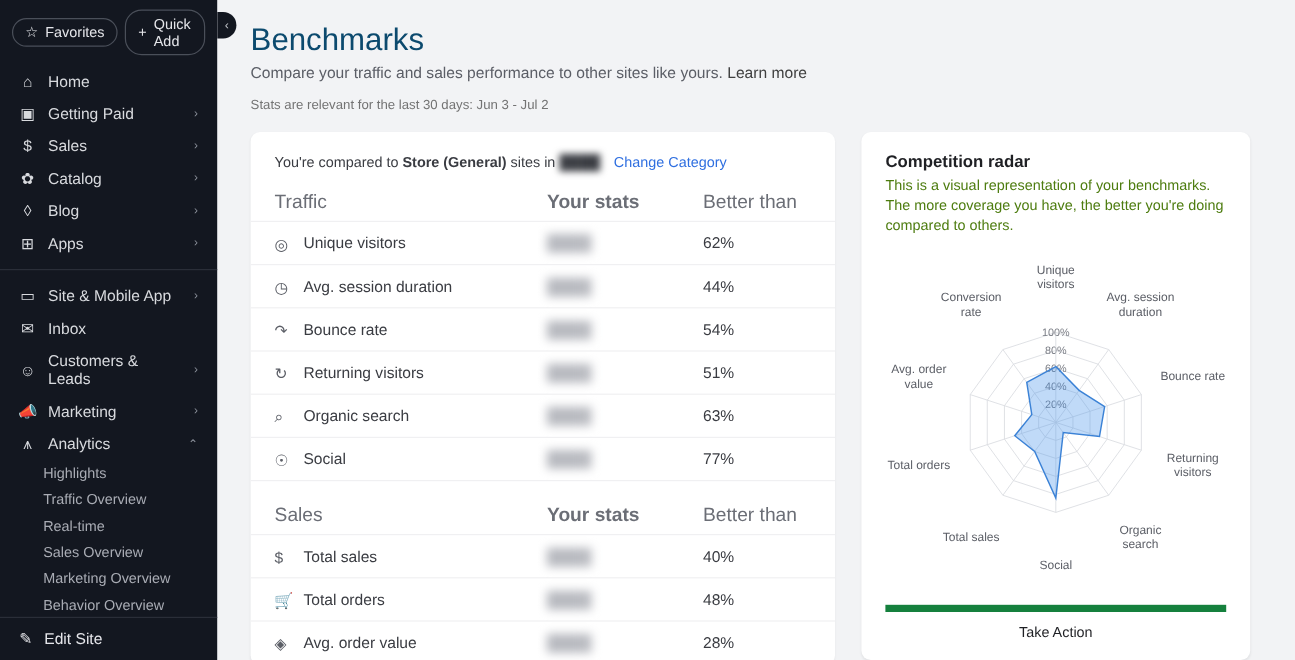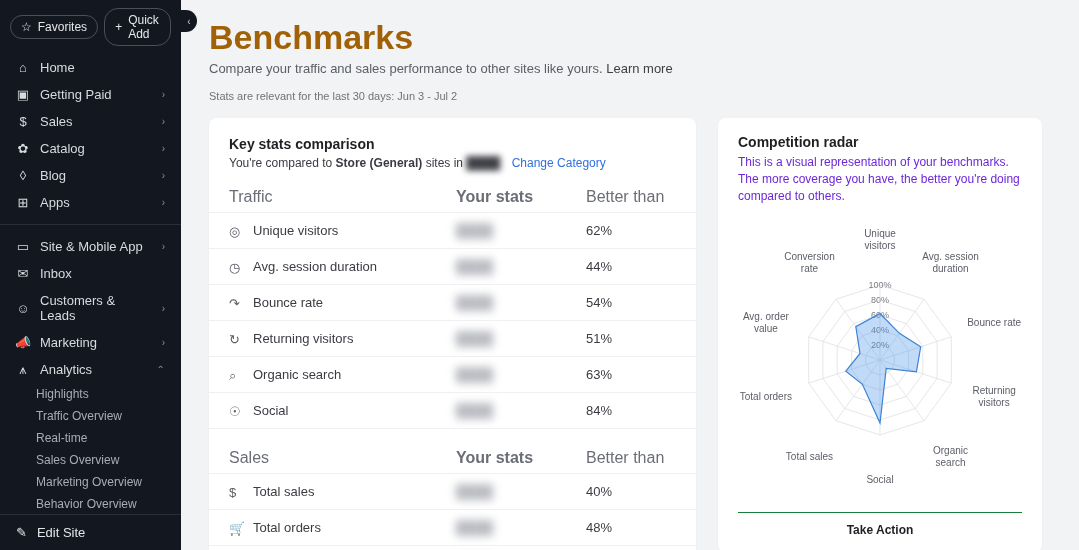--- a/index.html
+++ b/index.html
@@ -10,49 +10,49 @@
 .sb-items { flex: 1; overflow-y: auto; }
 .sb-item { display: flex; align-items: center; padding: 6px 16px; gap: 10px; cursor: pointer; color: #d8dade; }
 .sb-item .ico { width: 14px; height: 14px; display: flex; align-items: center; justify-content: center; }
 .sb-item .lbl { flex: 1; }
 .sb-item .chev { font-size: 10px; color: #8a8f99; }
 .sb-sep { height: 1px; background: #2a2e38; margin: 8px 0; }
 .sb-sub { padding: 4px 16px 4px 36px; font-size: 12px; color: #a9acb4; cursor: pointer; }
 .sb-foot { border-top: 1px solid #2a2e38; padding: 10px 16px; display: flex; align-items: center; gap: 10px; color: #e5e6ea; cursor: pointer; }
 .collapse-tab { position: absolute; left: 181px; top: 10px; width: 16px; height: 22px; background: #131720; border-radius: 0 11px 11px 0; display: flex; align-items: center; justify-content: center; color: #c8cad0; font-size: 10px; cursor: pointer; z-index: 5; }
 .main { flex: 1; overflow-y: auto; padding: 18px 28px; }
-h1 { font-size: 34px; font-weight: 700; color: #a16207; margin-bottom: 4px; }
+h1 { font-size: 26px; font-weight: 400; color: #0c4a6e; margin-bottom: 4px; }
 .subtitle { font-size: 13px; color: #5b5e66; margin-bottom: 14px; }
 .subtitle a { color: #404040; text-decoration: none; }
 .context { font-size: 11px; color: #737373; margin-bottom: 16px; }
 .cards { display: flex; gap: 22px; align-items: flex-start; }
 .card { background: #fff; border-radius: 8px; box-shadow: 0 1px 2px rgba(0,0,0,.06); }
 .card-left { width: 487px; padding: 18px 0 0 0; }
 .card-right { width: 324px; padding: 16px 20px; }
 .card-left .hdr { padding: 0 20px 12px 20px; }
 .card-left h3, .card-right h3 { font-size: 14px; font-weight: 700; color: #1f2024; margin-bottom: 4px; }
 .card-left .cmp { font-size: 12px; color: #3a3c42; }
 .card-left .cmp .blur { filter: blur(3px); }
 .card-left .cmp a { color: #2f6fe0; text-decoration: none; margin-left: 8px; }
-.card-right .desc { font-size: 12px; color: #6d28d9; line-height: 1.4; margin-bottom: 14px; }
+.card-right .desc { font-size: 12px; color: #4d7c0f; line-height: 1.4; margin-bottom: 14px; }
 .thead { display: flex; padding: 6px 20px; border-bottom: 1px solid #f0f0f2; font-size: 16px; color: #6b6e76; }
 .thead .c1 { flex: 1; }
 .thead .c2 { width: 130px; font-weight: bold; }
 .thead .c3 { width: 90px; }
 .row { display: flex; align-items: center; padding: 10px 20px; border-bottom: 1px solid #f0f0f2; font-size: 13px; color: #3a3c42; }
 .row .c1 { flex: 1; display: flex; align-items: center; gap: 10px; }
 .row .c2 { width: 130px; }
 .row .c2 span { filter: blur(4px); color: #b8bac0; }
 .row .c3 { width: 90px; font-weight: 500; }
 .row .rico { width: 14px; height: 14px; color: #5b5e66; }
 .gap-row { height: 14px; border-bottom: none; }
 .radar-wrap { position: relative; width: 284px; height: 284px; margin: 0 auto 10px; }
 .radar-wrap svg { position: absolute; top: 50%; left: 50%; transform: translate(-50%, -50%); }
 .rlabel { position: absolute; font-size: 10px; color: #5b5e66; text-align: center; line-height: 1.2; width: 60px; transform: translate(-50%, -50%); }
-.take { text-align: center; font-size: 12px; font-weight: 700; color: #1f2024; padding-top: 10px; border-top: 1px solid #15803d; }
+.take { text-align: center; font-size: 12px; font-weight: 400; color: #1f2024; padding-top: 10px; border-top: 6px solid #15803d; }
 .pctlbl { font-size: 9px; fill: #7a7d85; text-anchor: middle; }
 svg { overflow: visible; }
 </style>
 </head>
 <body>
 
 <div class="sidebar">
   <div class="sb-top">
     <div class="pill">
       <span>☆</span>
@@ -140,21 +140,20 @@
   <h1>Benchmarks</h1>
   <p class="subtitle">
     <span>Compare your traffic and sales performance to other sites like yours.</span>
     <a href="#">Learn more</a>
   </p>
   <p class="context">Stats are relevant for the last 30 days: Jun 3 - Jul 2</p>
 
   <div class="cards">
     <div class="card card-left">
       <div class="hdr">
-        <h3>Key stats comparison</h3>
         <div class="cmp">
           <span>You're compared to </span><b>Store (General)</b><span> sites in </span><span class="blur">████</span>
           <a href="#">Change Category</a>
         </div>
       </div>
       <div class="thead">
         <div class="c1">Traffic</div>
         <div class="c2">Your stats</div>
         <div class="c3">Better than</div>
       </div>
@@ -198,21 +197,21 @@
             </div>
             <div class="c2"><span>████</span></div>
             <div class="c3">63%</div>
           </div>
           <div class="row">
             <div class="c1">
               <span class="rico">☉</span>
               <span>Social</span>
             </div>
             <div class="c2"><span>████</span></div>
-            <div class="c3">84%</div>
+            <div class="c3">77%</div>
           </div>
         </div>
       <div class="gap-row"></div>
       <div class="thead">
         <div class="c1">Sales</div>
         <div class="c2">Your stats</div>
         <div class="c3">Better than</div>
       </div>
       <div id="sales-rows">
           <div class="row">

